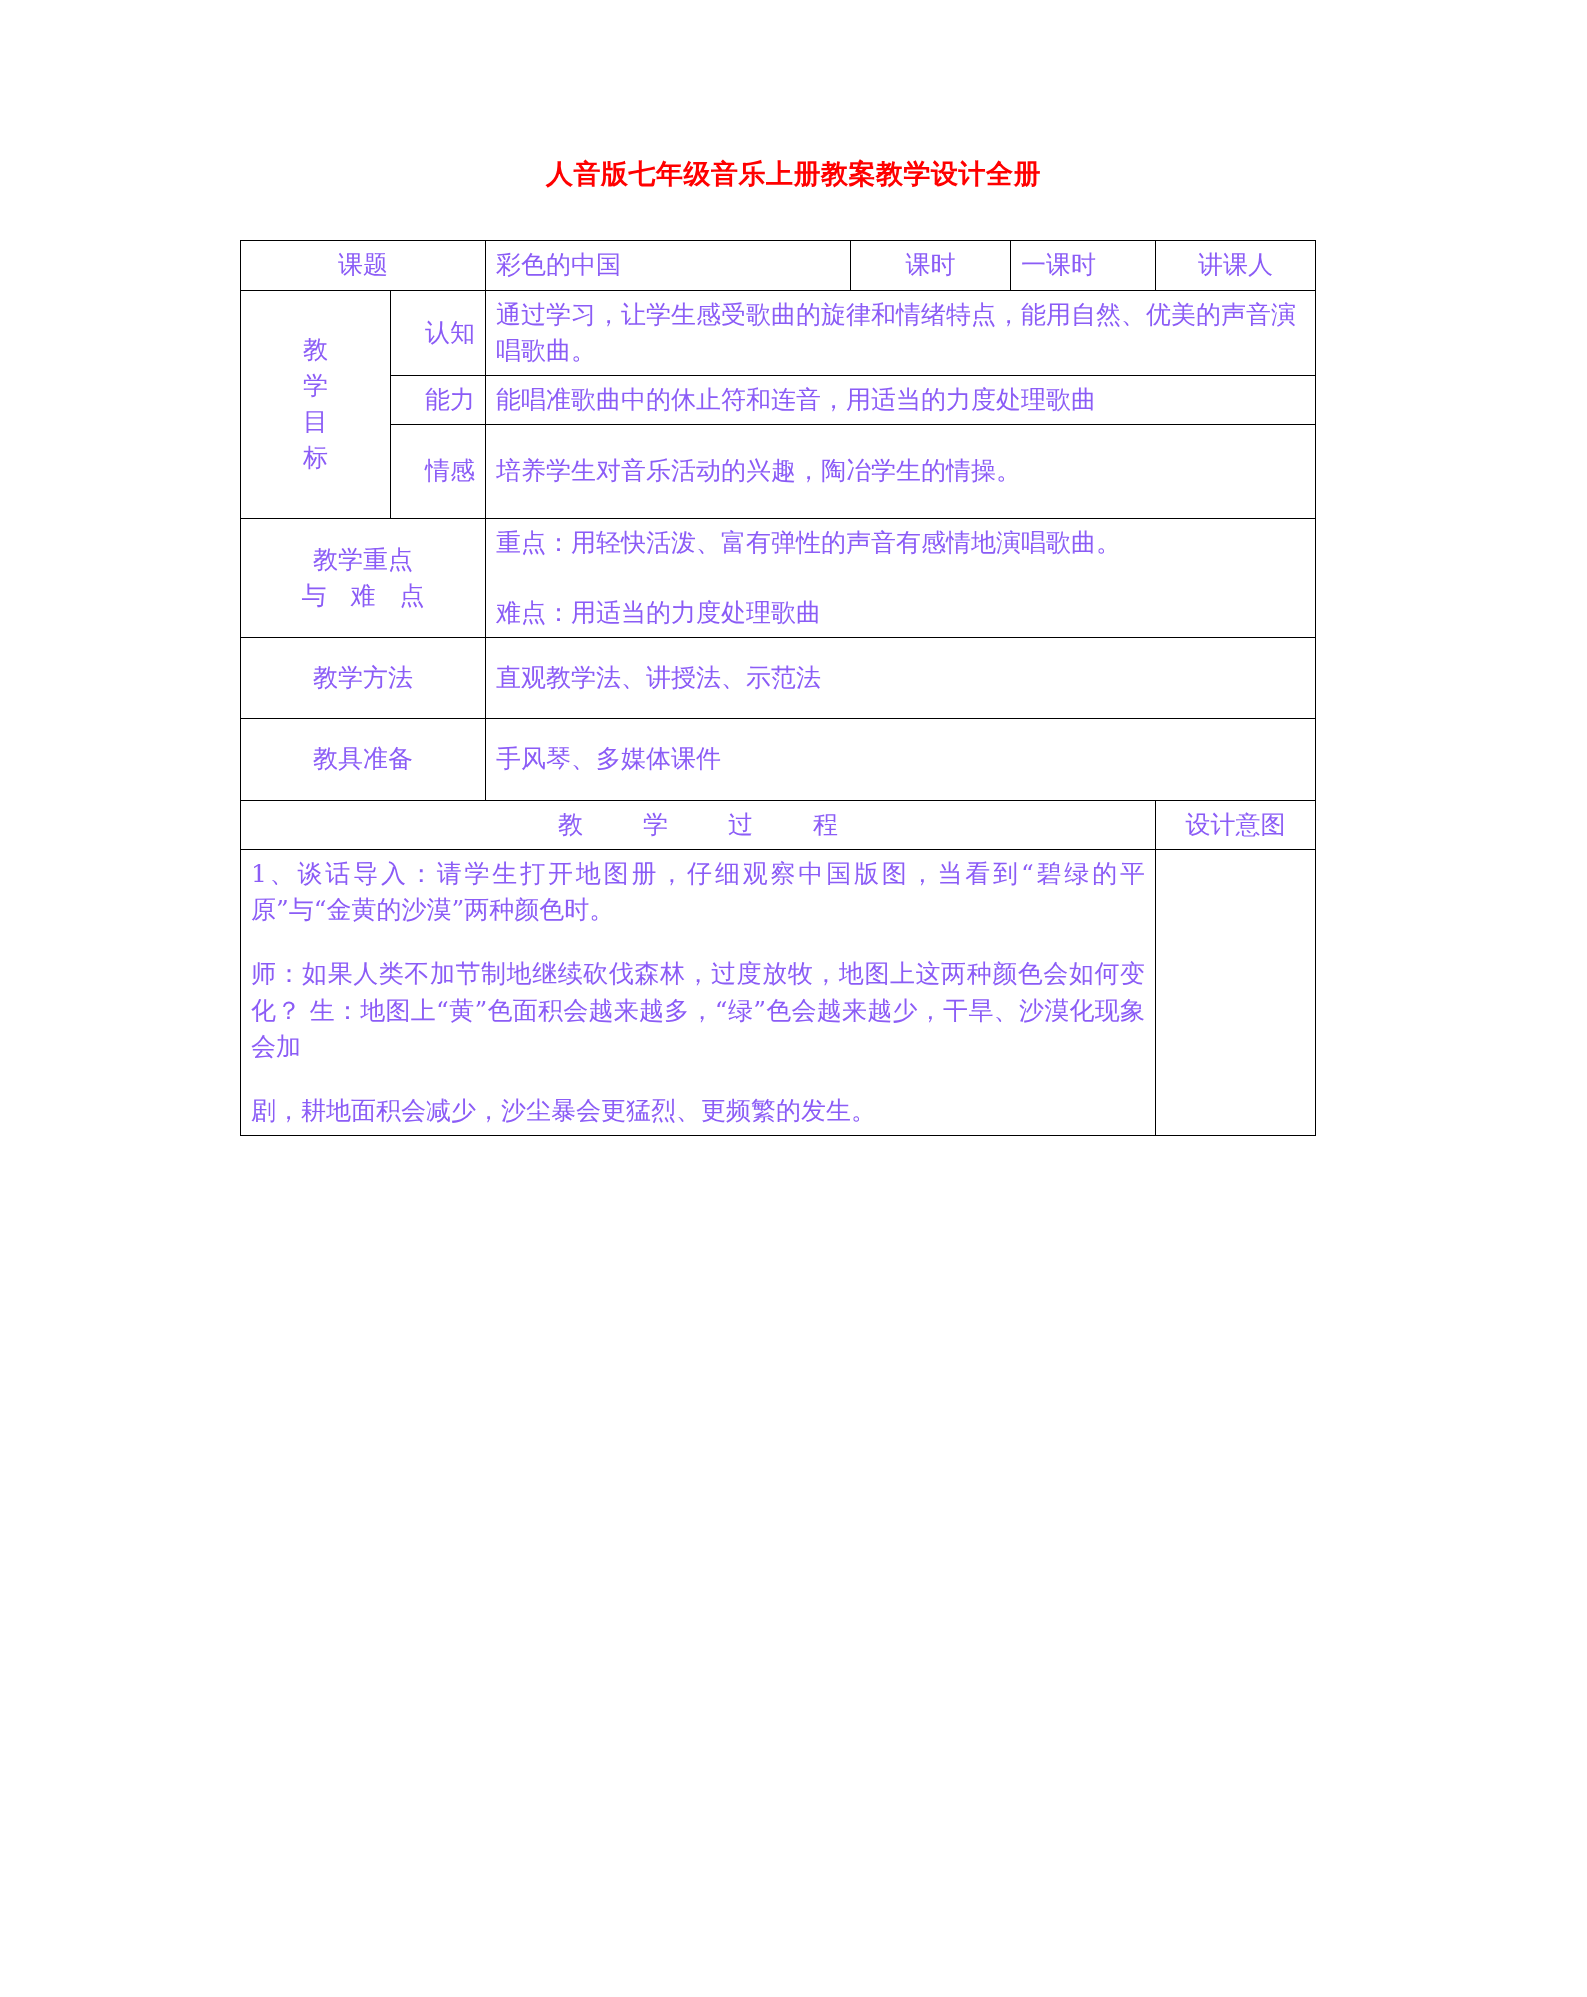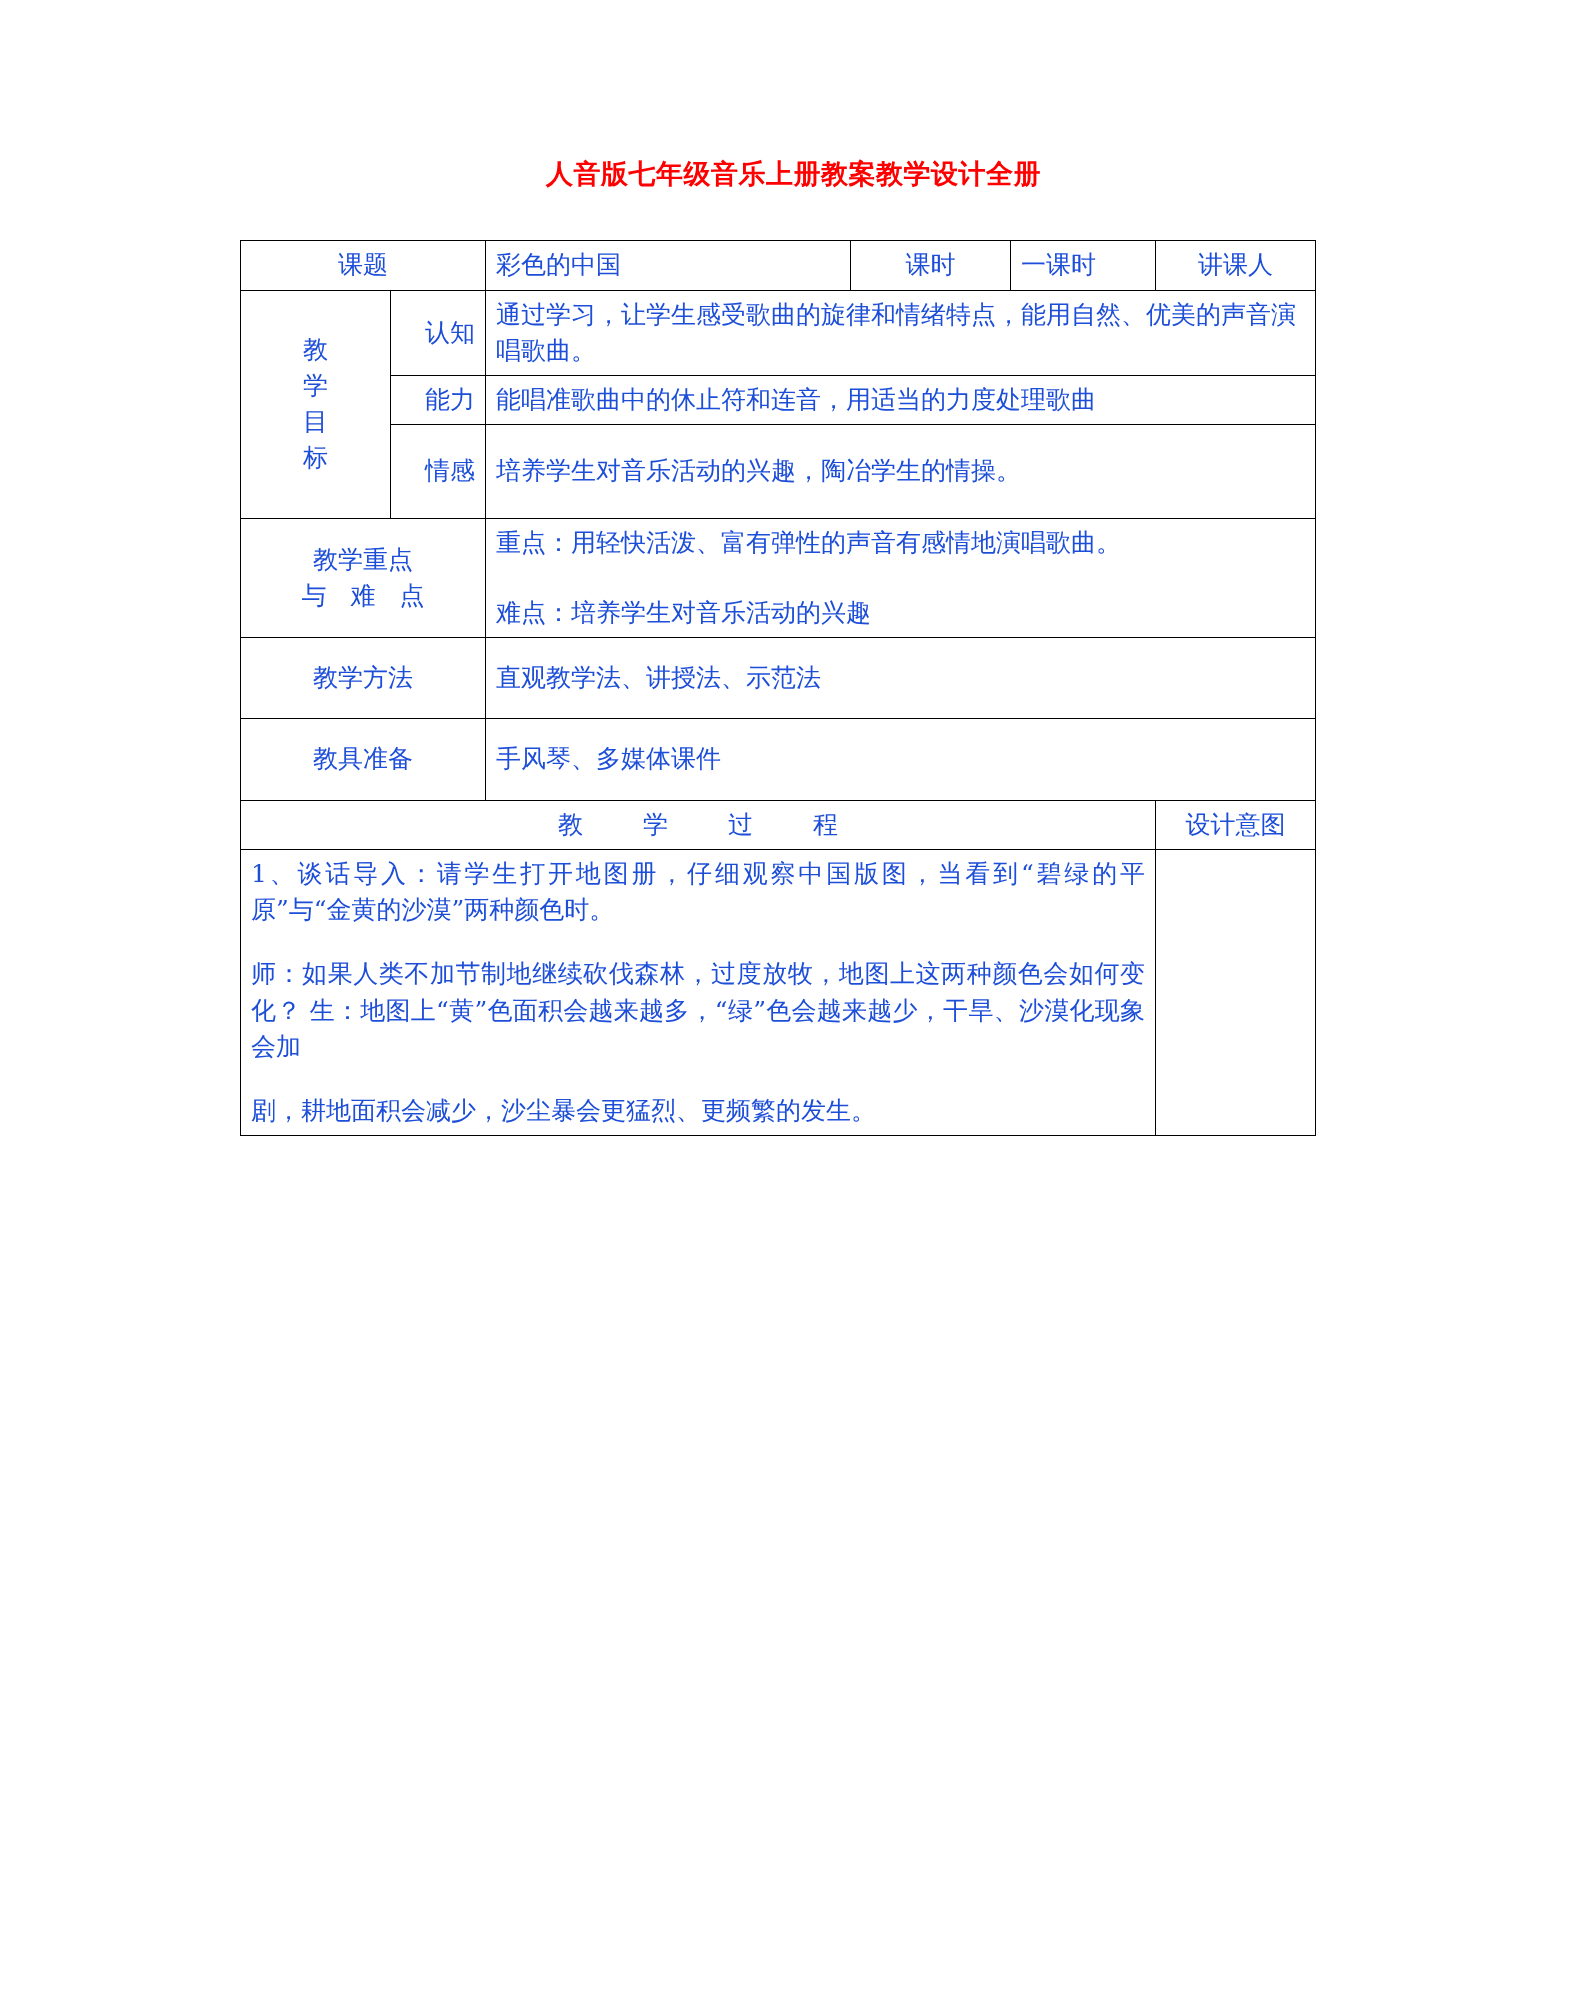--- a/index.html
+++ b/index.html
@@ -48,21 +48,21 @@
     margin-top: 50px;
     width: 1075px;
     table-layout: fixed;
   }
   table.lesson td {
     border: 1.4px solid #000000;
     padding: 6px 10px;
     vertical-align: middle;
     font-size: 25px;
     line-height: 1.45;
-    color: #1d4ed8;
+    color: #8b5cf6;
     background: #fff;
   }
   .c-label {
     text-align: center;
     white-space: nowrap;
   }
   .c-body {
     text-align: left;
   }
   .vert-label {
@@ -177,21 +177,21 @@
       <td class="goal-text" colspan="5" style="padding-top:28px;padding-bottom:28px;">培养学生对音乐活动的兴趣，陶冶学生的情操。</td>
     </tr>
 
     <tr>
       <td class="focus-label" colspan="2">
         <span>教学重点</span>
         <span class="spaced">与 难 点</span>
       </td>
       <td class="focus-body" colspan="5">
         <p>重点：用轻快活泼、富有弹性的声音有感情地演唱歌曲。</p>
-        <p>难点：培养学生对音乐活动的兴趣</p>
+        <p>难点：用适当的力度处理歌曲</p>
       </td>
     </tr>
 
     <tr>
       <td class="c-label" colspan="2" style="padding-top:22px;padding-bottom:22px;">教学方法</td>
       <td class="c-body" colspan="5">直观教学法、讲授法、示范法</td>
     </tr>
 
     <tr>
       <td class="c-label" colspan="2" style="padding-top:22px;padding-bottom:22px;">教具准备</td>

